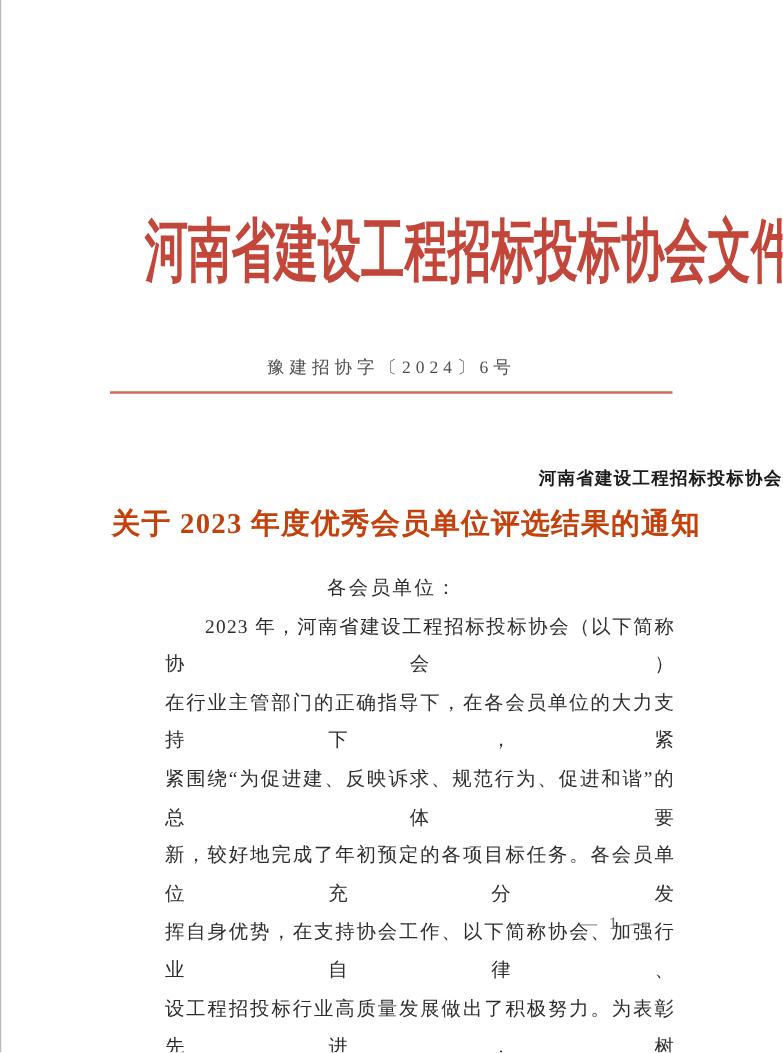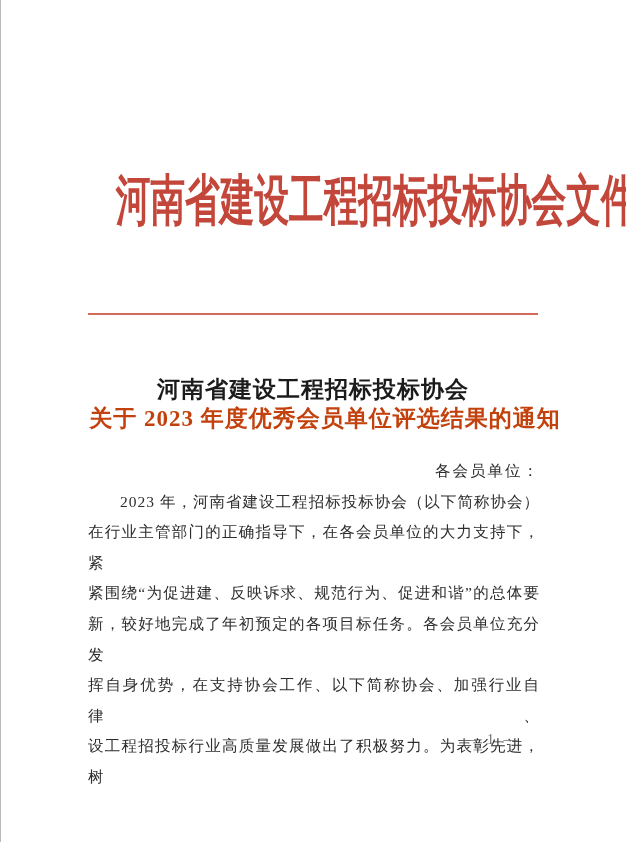--- a/index.html
+++ b/index.html
@@ -56,22 +56,22 @@
     left: 88px;
     width: 450px;
     height: 2px;
     background: #d4695a;
   }
   .title-line1 {
     position: absolute;
     top: 374px;
     left: 0;
     width: 626px;
-    text-align: center;
-    font-size: 23px;
+    text-align: right;
+    font-size: 14px;
     font-weight: bold;
     letter-spacing: 1px;
     color: #1b1b1b;
     white-space: nowrap;
   }
   .title-line2 {
     position: absolute;
     top: 403px;
     left: 12px;
     width: 626px;
@@ -85,27 +85,28 @@
   .body-block {
     position: absolute;
     top: 456px;
     left: 88px;
     width: 452px;
     font-size: 15.5px;
     line-height: 30.6px;
     color: #2d2d2d;
   }
   .salutation {
-    text-align: right;
+    text-align: center;
     letter-spacing: 2px;
   }
   .body-line {
     text-align: justify;
     text-align-last: justify;
     letter-spacing: 1px;
+    margin-left: 44px;
   }
   .body-line.indent {
     text-indent: 32px;
   }
   .page-number {
     position: absolute;
     top: 732px;
     left: 456px;
     width: 72px;
     text-align: center;
@@ -116,20 +117,21 @@
   }
 </style>
 </head>
 <body>
 
 <div class="page">
   <div class="scan-edge"></div>
 
   <div class="header-title" style="color: rgb(194, 70, 58);">河南省建设工程招标投标协会文件</div>
 
+  <div class="doc-number">豫建招协字〔2024〕6号</div>
 
   <div class="red-divider" style="background: rgb(212, 105, 90);"></div>
 
   <div class="title-line1">河南省建设工程招标投标协会</div>
 
   <div class="title-line2">关于 2023 年度优秀会员单位评选结果的通知</div>
 
   <div class="body-block">
     <div class="salutation">各会员单位：</div>
     <div class="body-line indent">2023 年，河南省建设工程招标投标协会（以下简称协会）</div>

